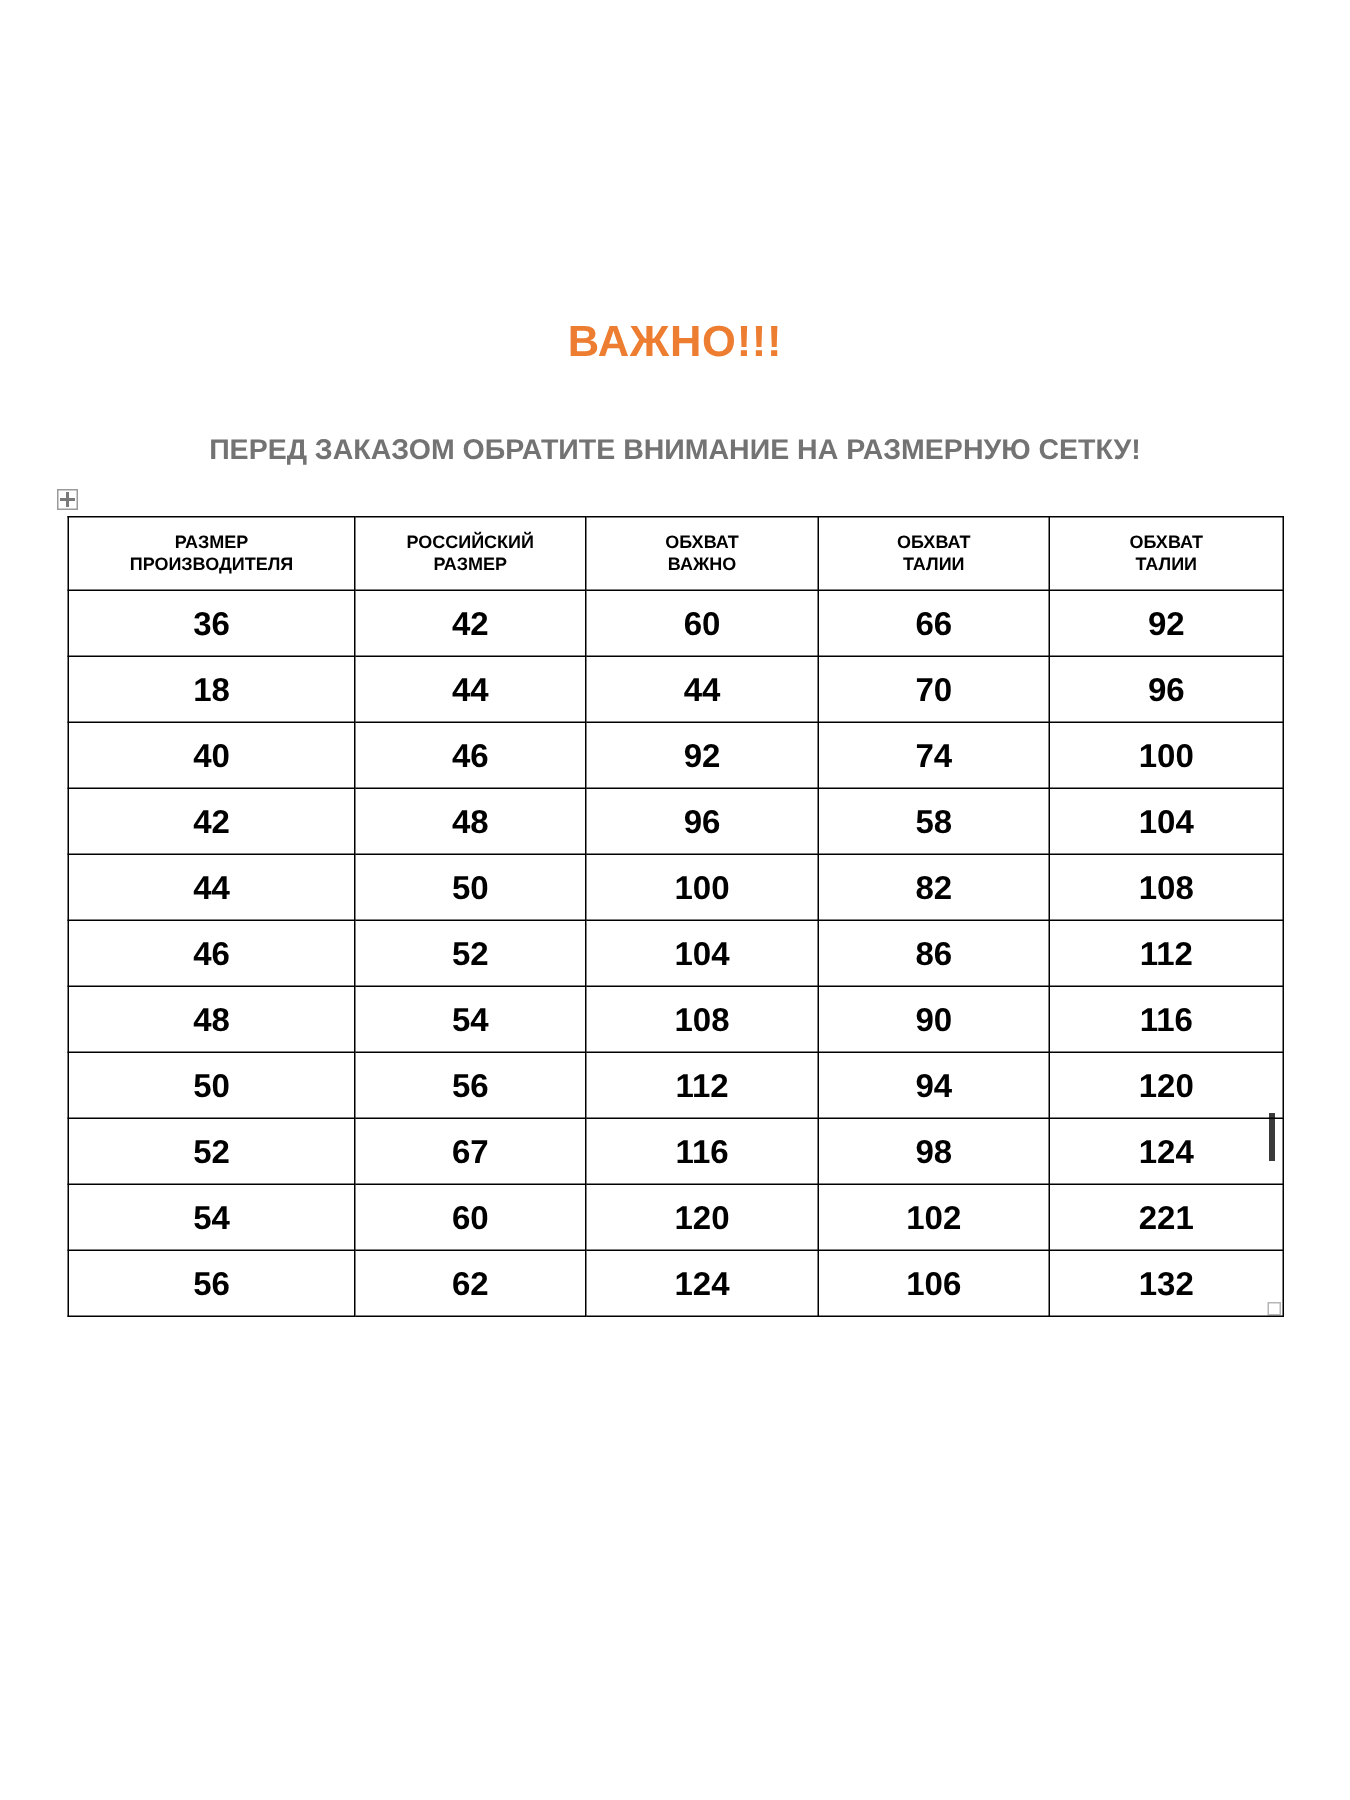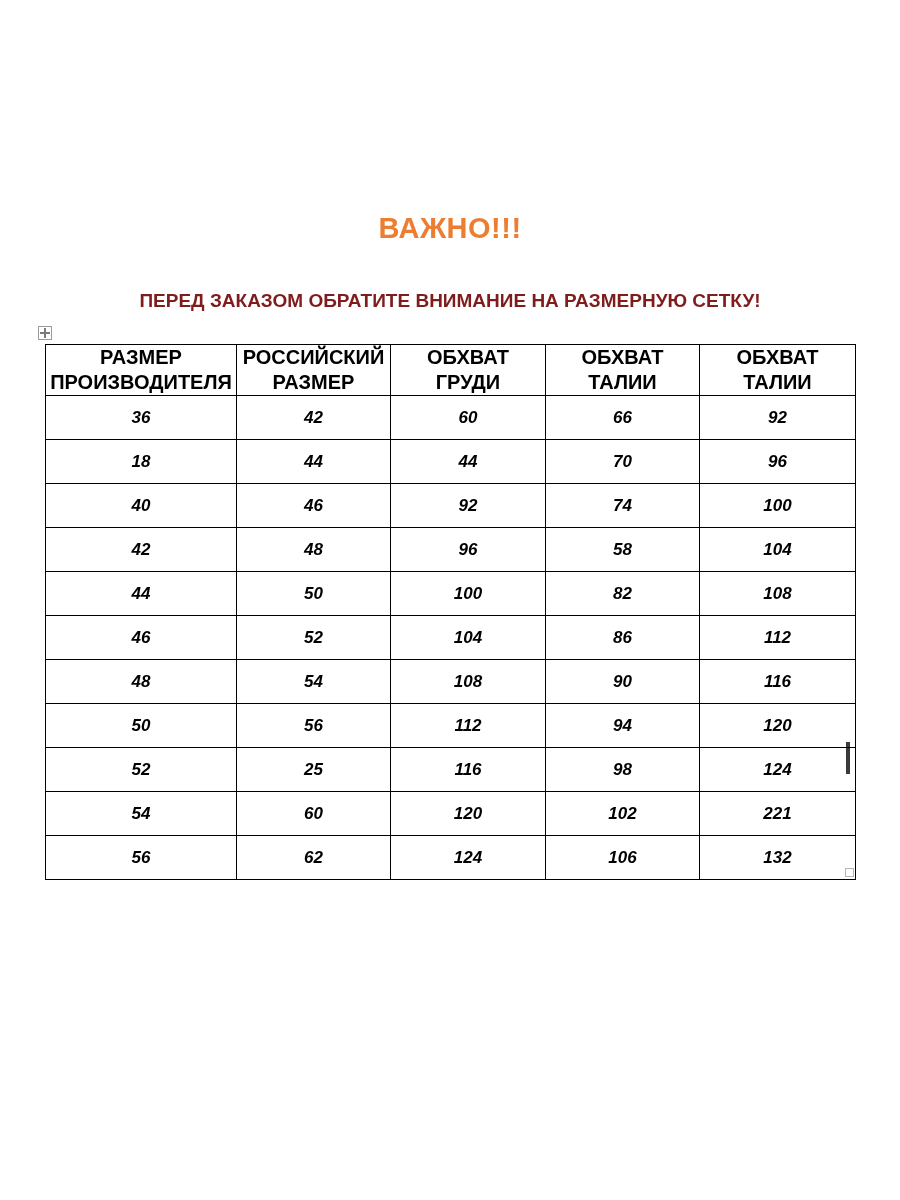--- a/index.html
+++ b/index.html
@@ -36,21 +36,21 @@
   }
 
   .subtitle {
     position: absolute;
     top: 290px;
     left: 0;
     width: 900px;
     text-align: center;
     font-size: 19px;
     font-weight: bold;
-    color: #7f1d1d;
+    color: #737373;
     font-family: "Liberation Sans", sans-serif;
   }
 
   
   .move-handle {
     position: absolute;
     top: 326px;
     left: 38px;
     width: 14px;
     height: 14px;
@@ -105,30 +105,29 @@
   table.size-table td {
     border: 1px solid #000000;
     text-align: center;
     font-weight: bold;
     color: #000000;
     padding: 0;
   }
 
   table.size-table th {
     height: 48px;
-    font-size: 20px;
+    font-size: 12px;
     line-height: 1.25;
     vertical-align: middle;
   }
 
   table.size-table td {
     height: 43px;
-    font-size: 17px;
+    font-size: 22px;
     vertical-align: middle;
-    font-style: italic;
   }
 
   col.c0 { width: 191px; }
   col.c1 { width: 154px; }
   col.c2 { width: 155px; }
   col.c3 { width: 154px; }
   col.c4 { width: 156px; }
 
   .th-line2 { display: block; }
 </style>
@@ -158,21 +157,21 @@
         <th>
           <span class="th-line1">РАЗМЕР</span>
           <span class="th-line2">ПРОИЗВОДИТЕЛЯ</span>
         </th>
         <th>
           <span class="th-line1">РОССИЙСКИЙ</span>
           <span class="th-line2">РАЗМЕР</span>
         </th>
         <th>
           <span class="th-line1">ОБХВАТ</span>
-          <span class="th-line2">ГРУДИ</span>
+          <span class="th-line2">ВАЖНО</span>
         </th>
         <th>
           <span class="th-line1">ОБХВАТ</span>
           <span class="th-line2">ТАЛИИ</span>
         </th>
         <th>
           <span class="th-line1">ОБХВАТ</span>
           <span class="th-line2">ТАЛИИ</span>
         </th>
       </tr>
@@ -229,21 +228,21 @@
       </tr>
       <tr>
         <td>50</td>
         <td>56</td>
         <td>112</td>
         <td>94</td>
         <td>120</td>
       </tr>
       <tr>
         <td>52</td>
-        <td>25</td>
+        <td>67</td>
         <td>116</td>
         <td>98</td>
         <td>124</td>
       </tr>
       <tr>
         <td>54</td>
         <td>60</td>
         <td>120</td>
         <td>102</td>
         <td>221</td>

